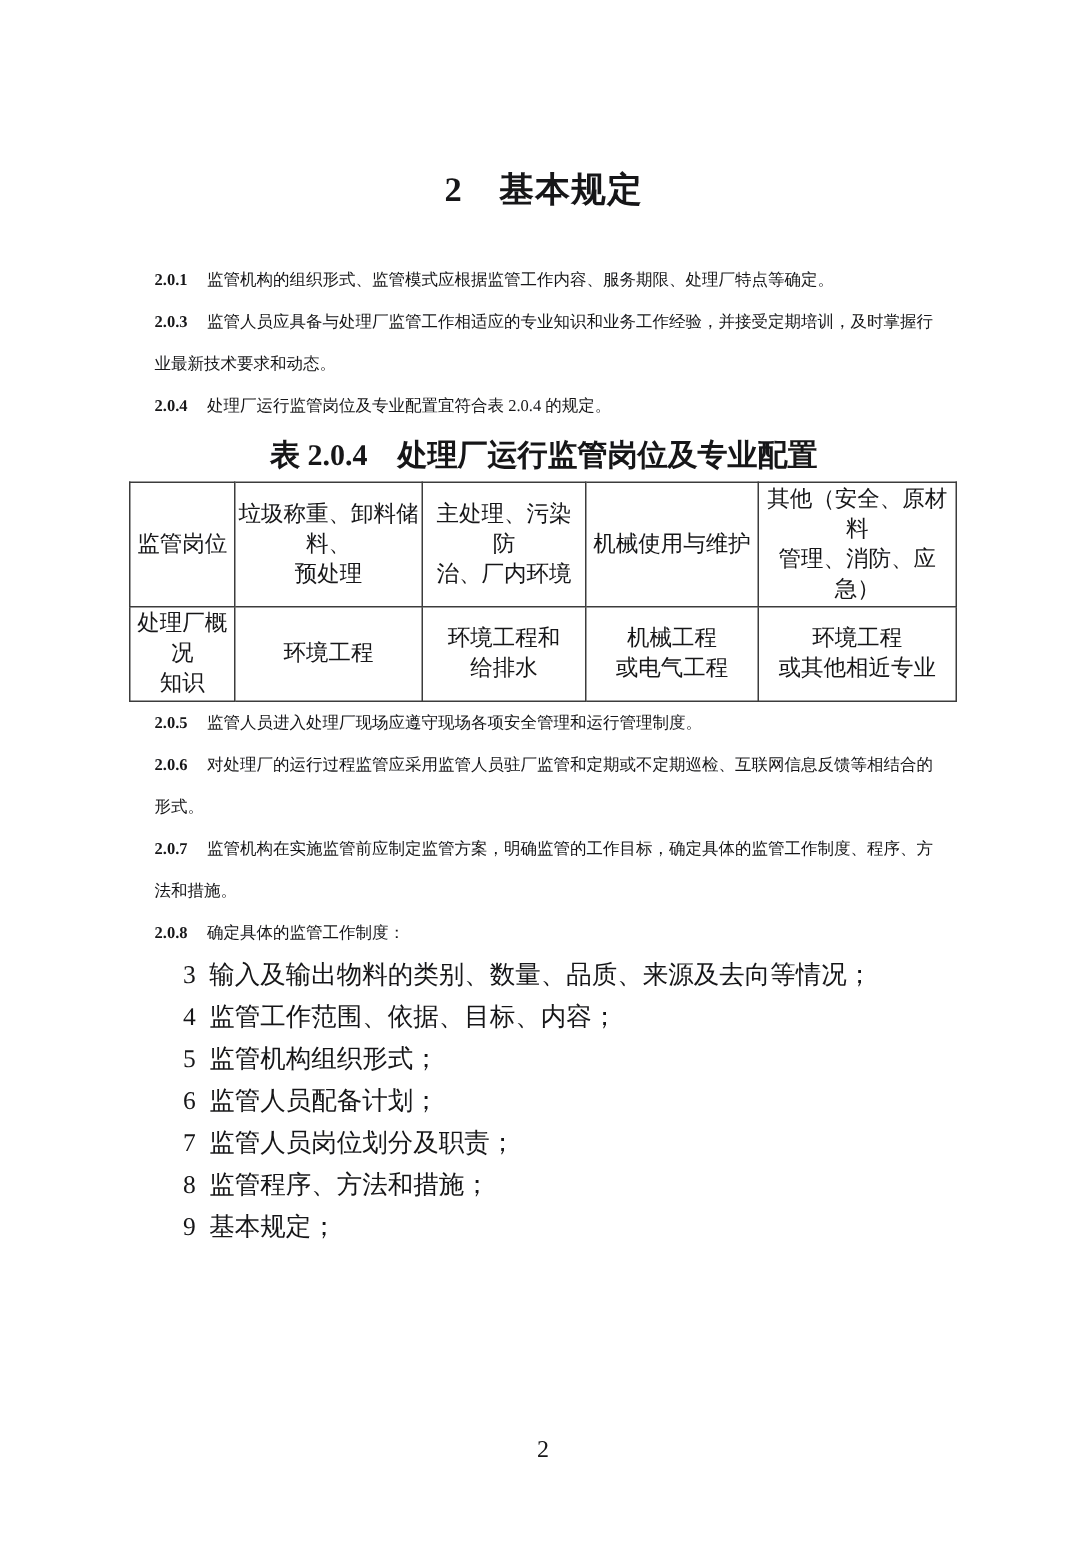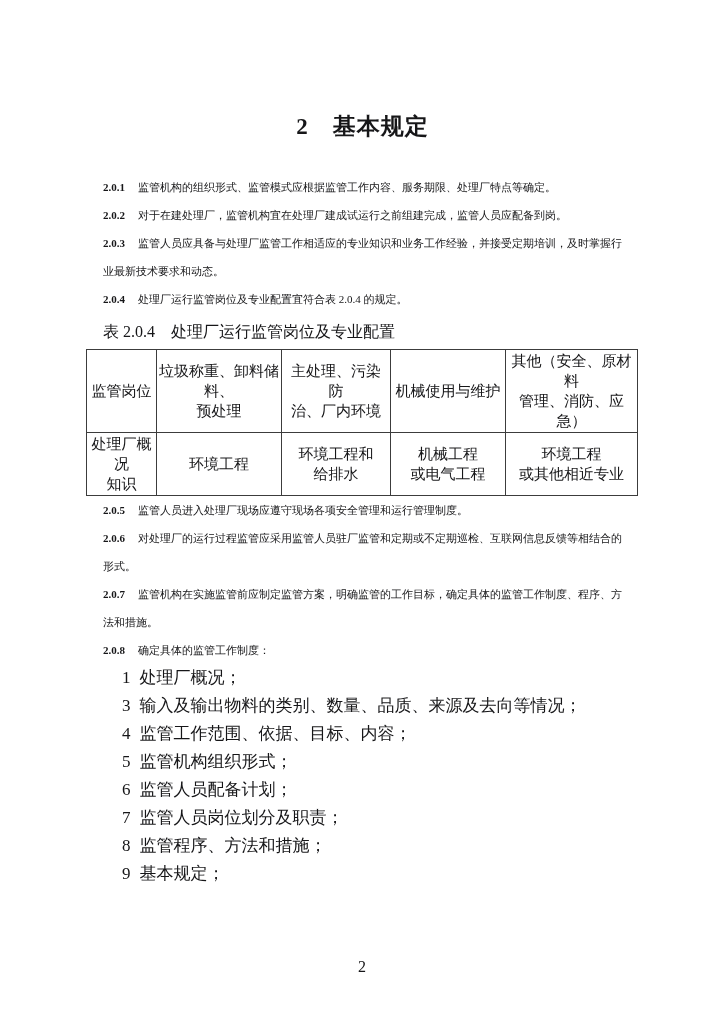--- a/index.html
+++ b/index.html
@@ -12,22 +12,22 @@
   .title {
     margin:0 0 32px 0; font-size:23px; font-weight:bold;
     text-align:center; line-height:28px; letter-spacing:1px;
   }
   .clause {
     margin:0; font-size:11px; line-height:28px;
     text-align:justify; text-justify:inter-ideograph;
   }
   .cnum { font-weight:bold; margin-right:13px; }
   .table-caption {
-    margin:8px 0 6px 0; font-weight:normal;
-    font-size:16px; line-height:22px;
+    margin:8px 0 6px 0; text-align:center; font-weight:bold;
+    font-size:20px; line-height:22px;
   }
   table.spec {
     border-collapse:collapse; table-layout:fixed;
     width:551px; margin-left:-17px;
   }
   table.spec td {
     border:1px solid #3c3c3c; font-size:15px; line-height:20px;
     text-align:center; vertical-align:middle; padding:1px 2px;
     white-space:pre-line;
   }
@@ -45,23 +45,20 @@
 </style>
 </head>
 <body>
 
 <div class="page">
 
   <h1 class="title">2　基本规定</h1>
 
   <p class="clause">
     <span class="cnum">2.0.1</span><span>监管机构的组织形式、监管模式应根据监管工作内容、服务期限、处理厂特点等确定。</span>
-  </p>
-  <p class="clause">
-    <span class="cnum">2.0.2</span><span>对于在建处理厂，监管机构宜在处理厂建成试运行之前组建完成，监管人员应配备到岗。</span>
   </p>
   <p class="clause">
     <span class="cnum">2.0.3</span><span>监管人员应具备与处理厂监管工作相适应的专业知识和业务工作经验，并接受定期培训，及时掌握行业最新技术要求和动态。</span>
   </p>
   <p class="clause">
     <span class="cnum">2.0.4</span><span>处理厂运行监管岗位及专业配置宜符合表 2.0.4 的规定。</span>
   </p>
 
   <p class="table-caption">表 2.0.4　处理厂运行监管岗位及专业配置</p>
 
@@ -104,21 +101,20 @@
   <p class="clause">
     <span class="cnum">2.0.6</span><span>对处理厂的运行过程监管应采用监管人员驻厂监管和定期或不定期巡检、互联网信息反馈等相结合的形式。</span>
   </p>
   <p class="clause">
     <span class="cnum">2.0.7</span><span>监管机构在实施监管前应制定监管方案，明确监管的工作目标，确定具体的监管工作制度、程序、方法和措施。</span>
   </p>
   <p class="clause">
     <span class="cnum">2.0.8</span><span>确定具体的监管工作制度：</span>
   </p>
 
-  <p class="list-item"><span class="linum">1</span><span>处理厂概况；</span></p>
   <p class="list-item"><span class="linum">3</span><span>输入及输出物料的类别、数量、品质、来源及去向等情况；</span></p>
   <p class="list-item"><span class="linum">4</span><span>监管工作范围、依据、目标、内容；</span></p>
   <p class="list-item"><span class="linum">5</span><span>监管机构组织形式；</span></p>
   <p class="list-item"><span class="linum">6</span><span>监管人员配备计划；</span></p>
   <p class="list-item"><span class="linum">7</span><span>监管人员岗位划分及职责；</span></p>
   <p class="list-item"><span class="linum">8</span><span>监管程序、方法和措施；</span></p>
   <p class="list-item"><span class="linum">9</span><span>基本规定；</span></p>
 
   <div class="page-number">2</div>
 

